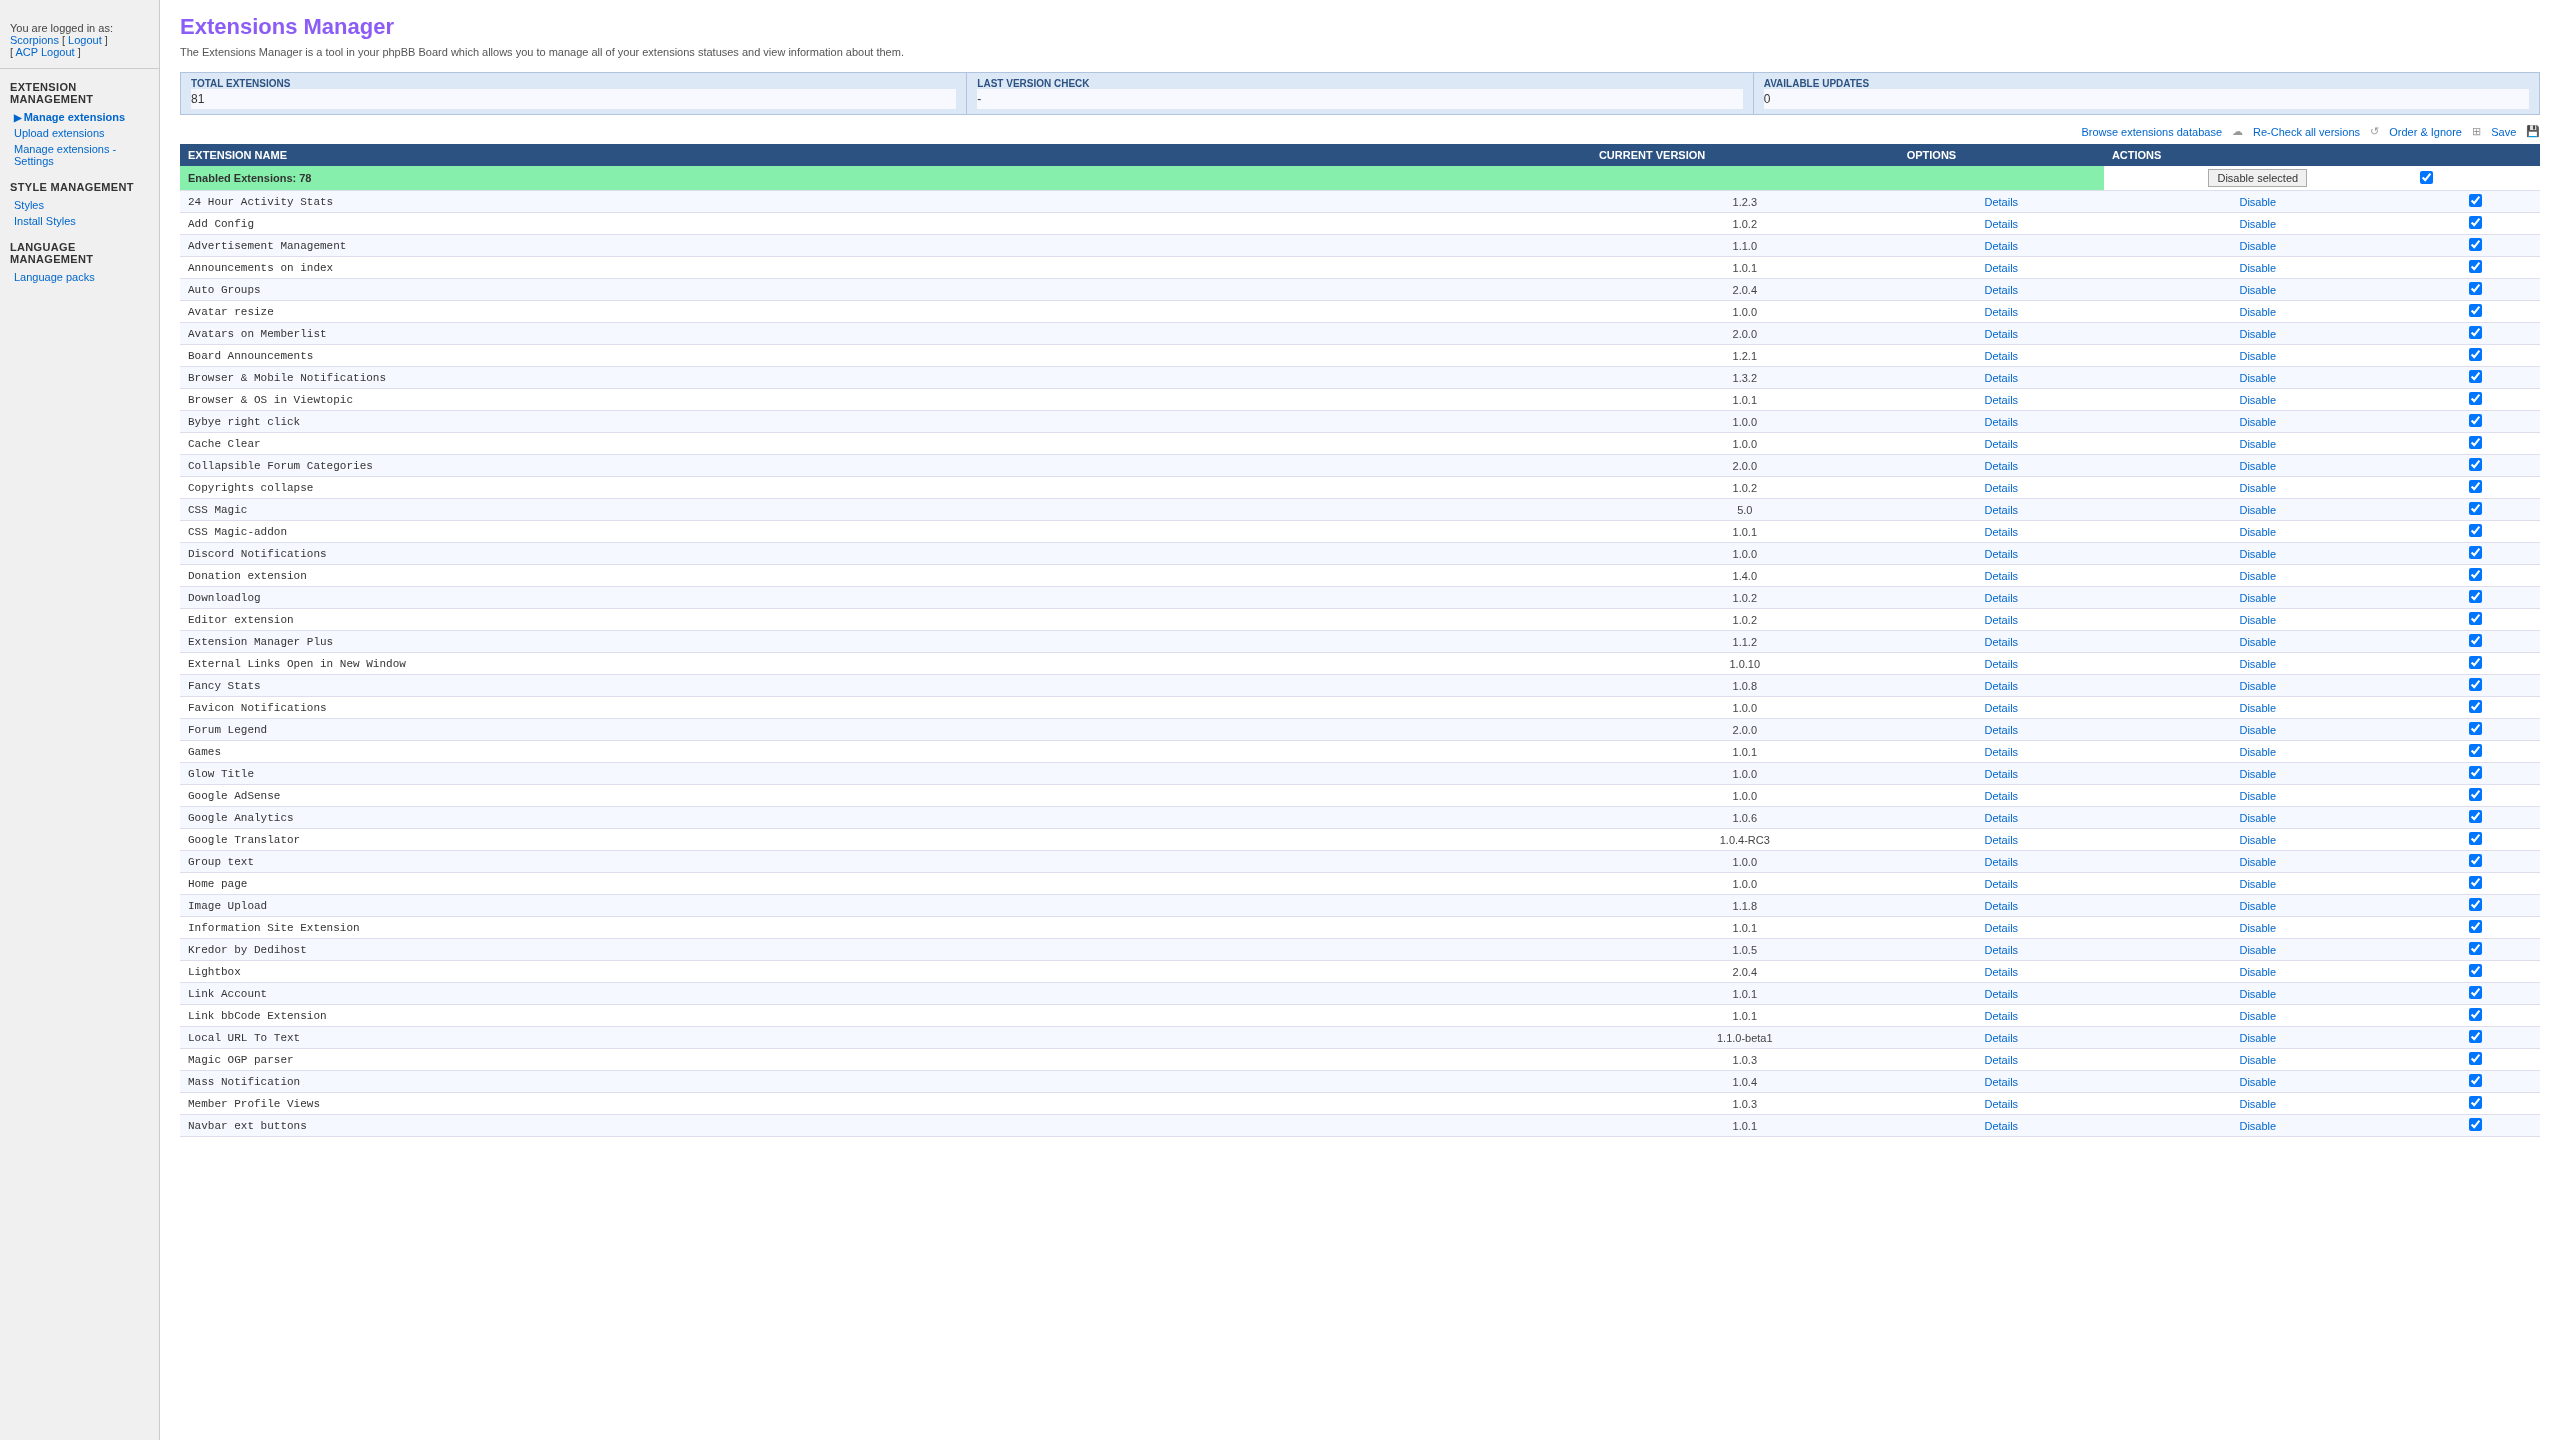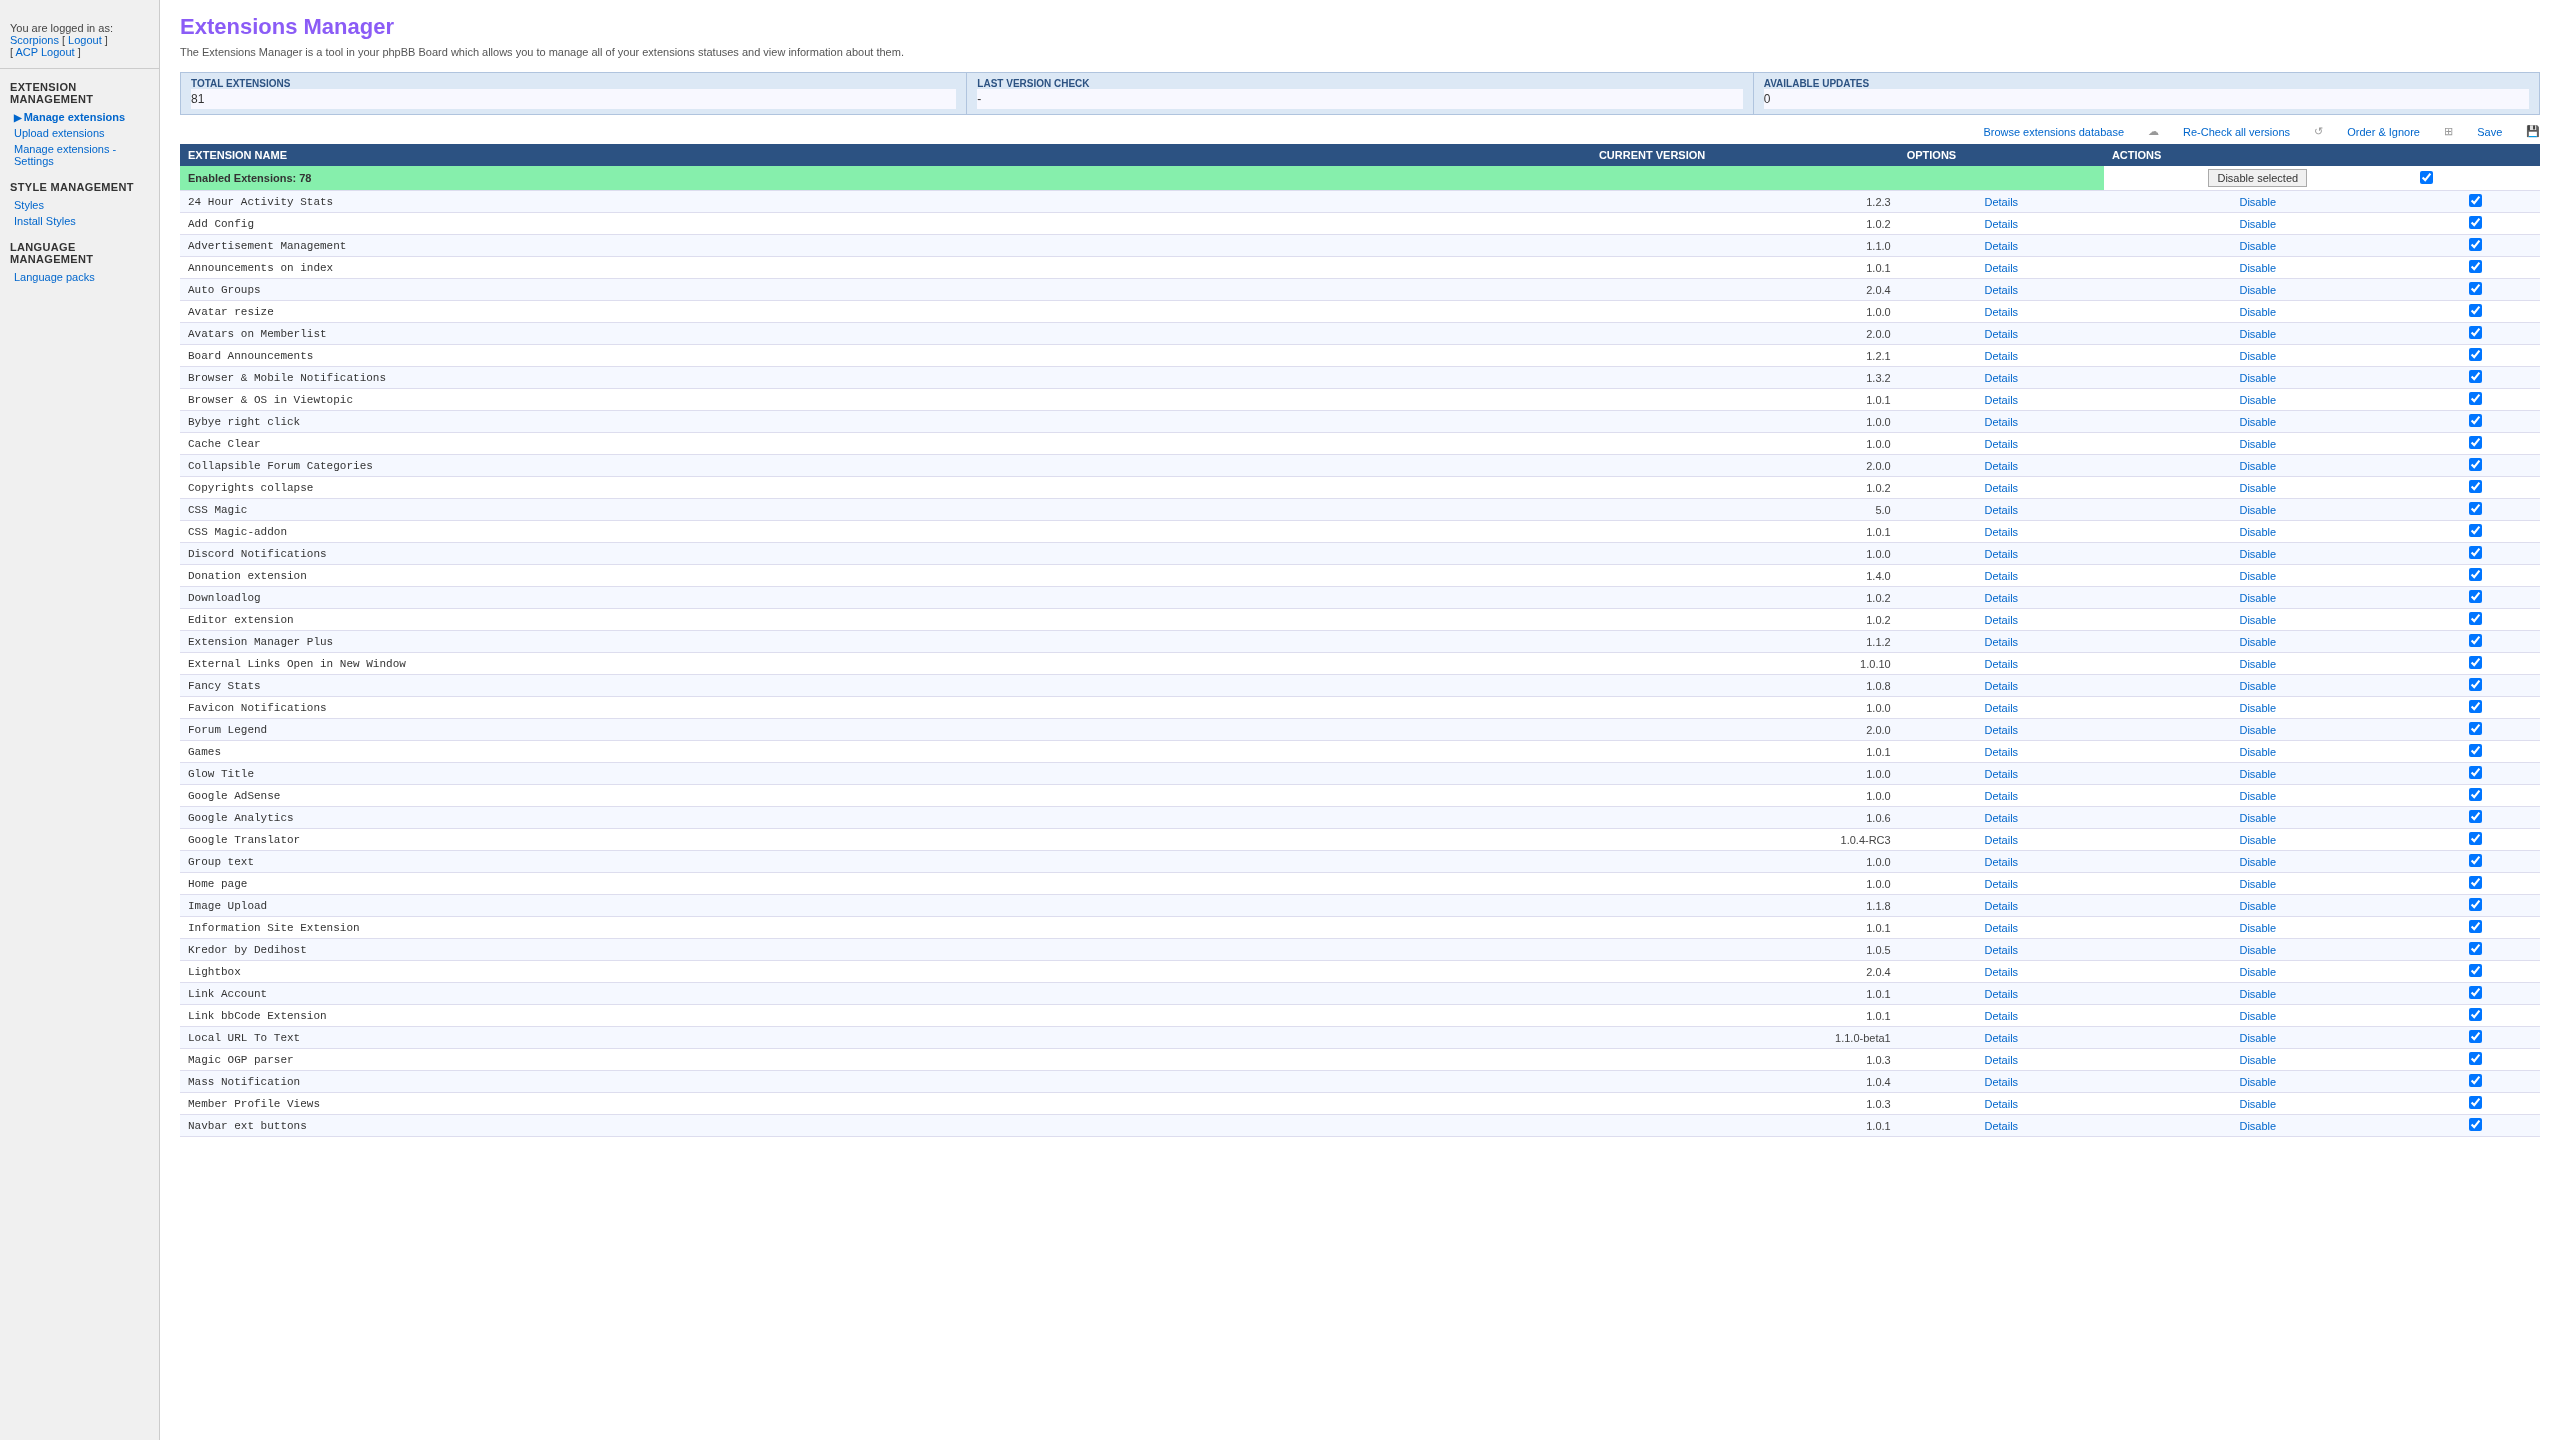--- a/index.html
+++ b/index.html
@@ -87,21 +87,21 @@
       color: #333;
       padding: 3px 0;
       background: #f8f8ff;
     }
     
     
     .toolbar-row {
       display: flex;
       justify-content: flex-end;
       align-items: center;
-      gap: 24px;
+      gap: 10px;
       margin-bottom: 6px;
       font-size: 11px;
     }
     .toolbar-link { color: #0066cc; text-decoration: none; cursor: pointer; font-size: 11px; }
     .toolbar-sep { color: #999; }
     
     
     .ext-table {
       width: 100%;
       border-collapse: collapse;
@@ -149,21 +149,21 @@
     .ext-name { color: #333; font-family: Liberation Mono, monospace; }
     .ext-version { text-align: center; color: #444; }
     .ext-options { text-align: center; }
     .ext-options a { color: #0066cc; text-decoration: none; }
     .ext-actions { text-align: center; }
     .ext-actions a { color: #0066cc; text-decoration: none; font-size: 11px; }
     .ext-check { text-align: center; }
     .ext-check input[type=checkbox] { cursor: pointer; }
     
     .col-name { width: 55%; }
-    .col-version { width: 12%; text-align: right; }
+    .col-version { width: 12%; text-align: center; }
     .col-options { width: 8%; text-align: center; }
     .col-actions { width: 12%; text-align: center; }
     .col-check { width: 5%; text-align: center; }
   </style>
 </head>
 <body>
 
 <div class="layout">
 
   <div class="sidebar">

